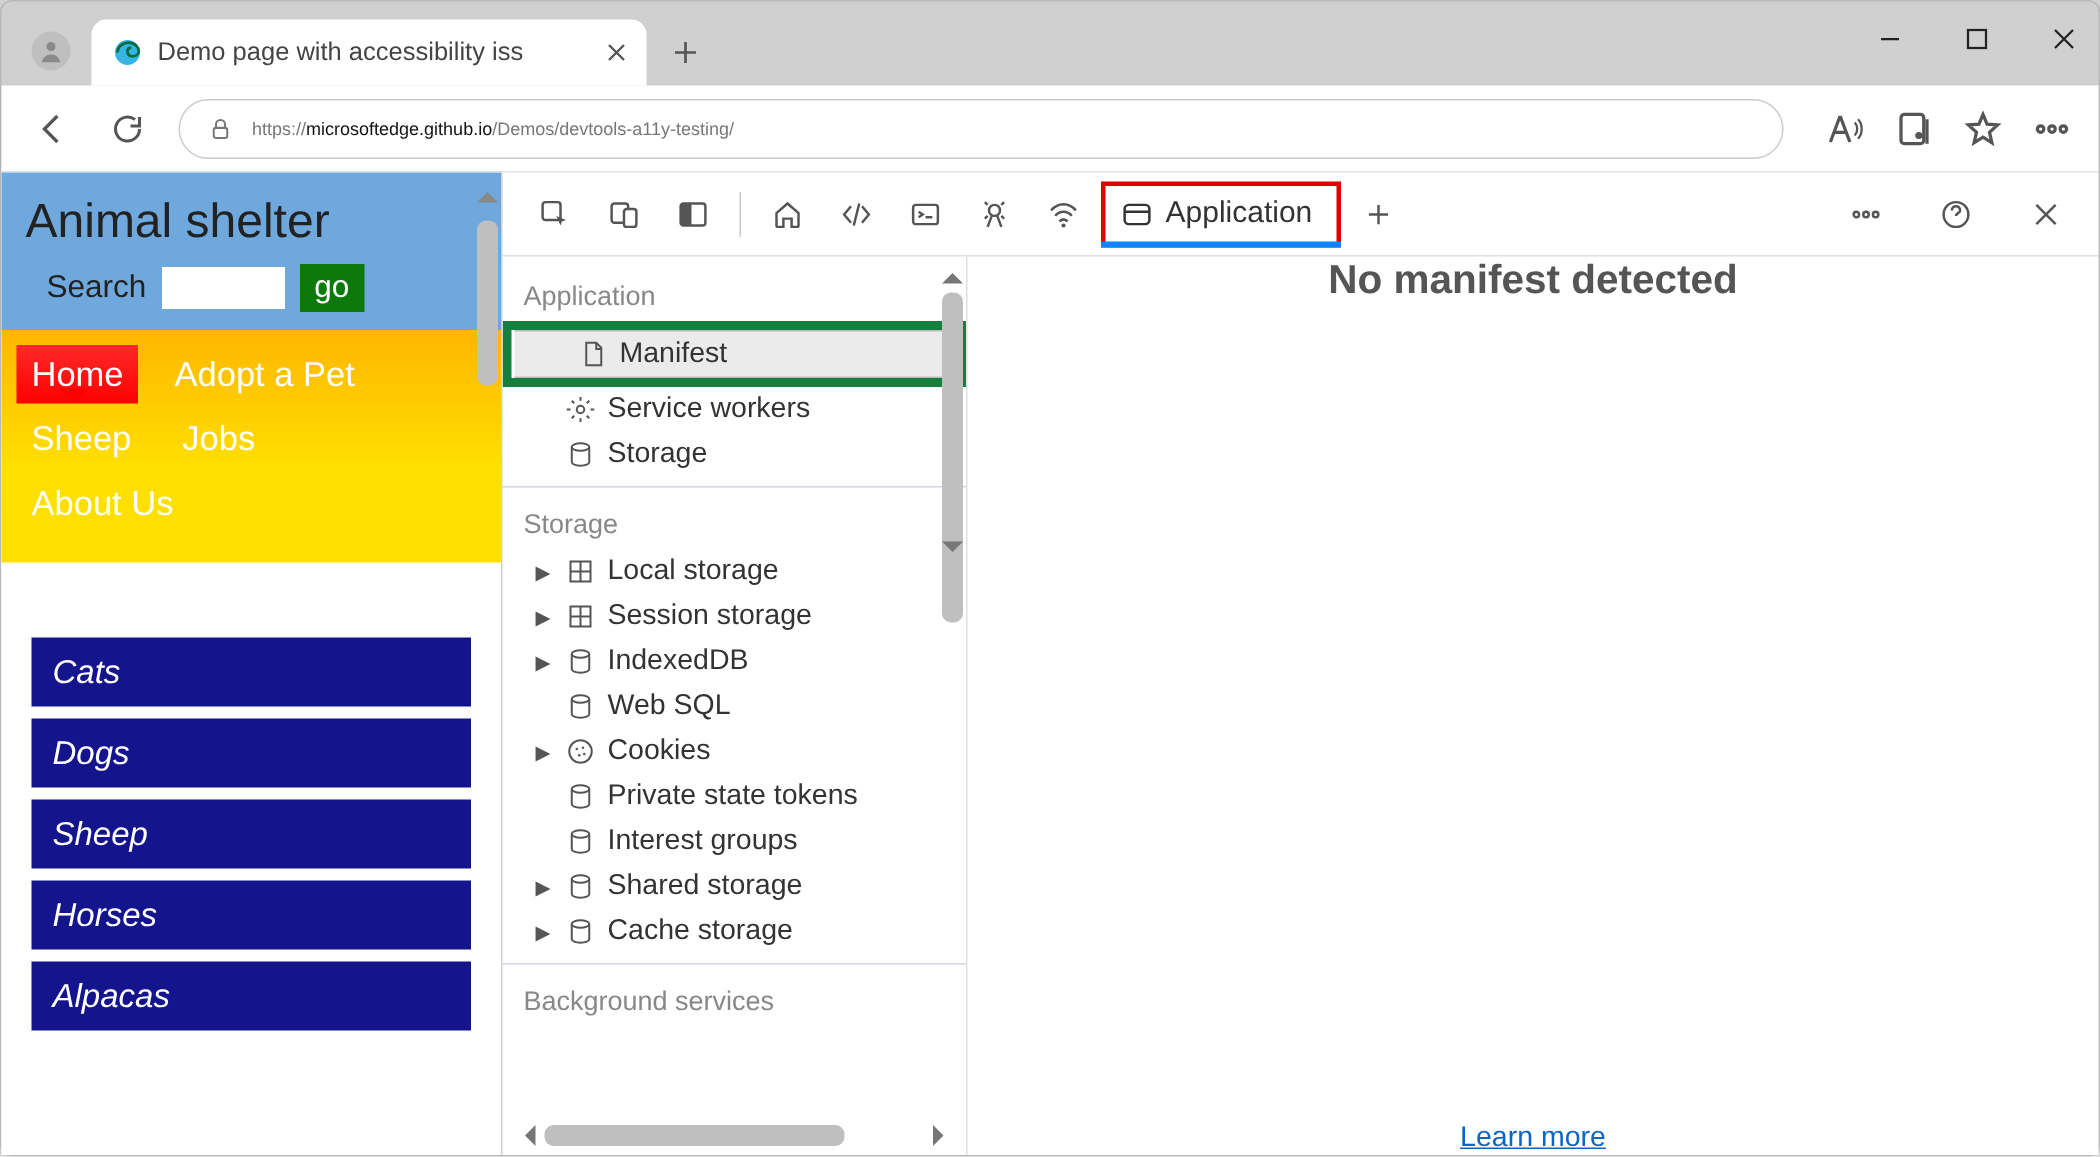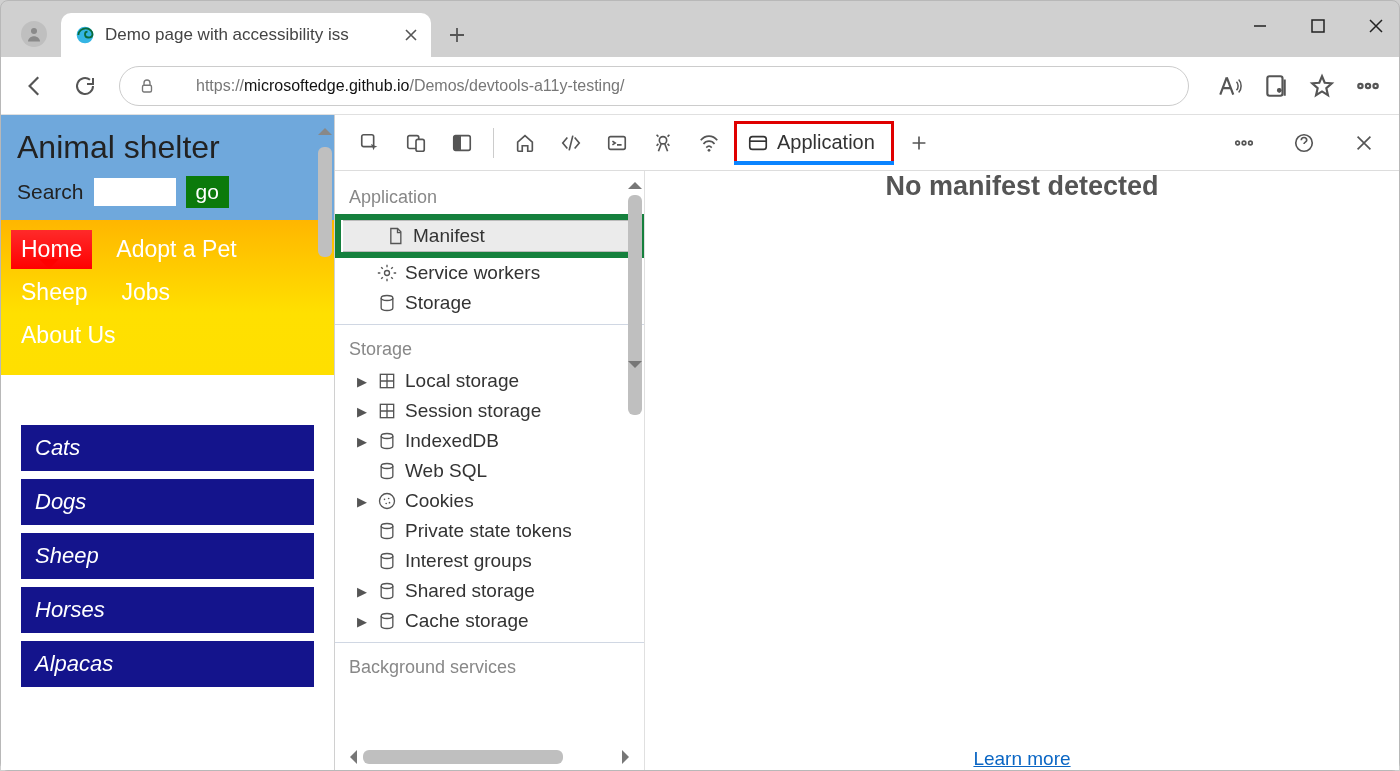--- a/index.html
+++ b/index.html
@@ -17,33 +17,33 @@
 .new-tab-btn { width: 36px; height: 36px; display:flex; align-items:center; justify-content:center; margin-left: 8px; margin-bottom:4px;}
 .win-controls { position: absolute; right: 8px; top: 10px; display: flex; gap: 28px; }
 .win-controls div { width: 30px; height:30px; display:flex;align-items:center;justify-content:center;}
 .win-controls svg{width:18px;height:18px;stroke:#222;stroke-width:1.5;fill:none;}
 
 .toolbar { background: #fff; height: 58px; display: flex; align-items: center; padding: 0 18px; gap: 18px; border-bottom: 1px solid #e0e0e0;}
 .toolbar .nav-btn { width: 32px; height:32px; display:flex; align-items:center; justify-content:center;}
 .toolbar svg { stroke:#555;stroke-width:2;fill:none;}
 .addr-bar { flex: 1; height: 40px; border: 1px solid #ccc; border-radius: 20px; display: flex; align-items: center; padding: 0 18px; gap: 12px; }
 .addr-bar .lock { width:18px;height:18px;}
-.addr-bar .url { font-size: 16px; color: #777; margin-left: 28px; }
+.addr-bar .url { font-size: 12px; color: #777; }
 .addr-bar .url .dark { color: #111; }
 .tb-right { display: flex; gap: 20px; align-items: center; margin-left: 10px;}
 .tb-right > div { width:26px;height:26px;display:flex;align-items:center;justify-content:center;}
 
 
 .content-row { display: flex; background: #fff; height: calc(771px - 56px - 58px - 2px); }
 
 
 .page-pane { width: 333px; position: relative; background:#fff; }
 .page-header { background: #6fa8dc; padding: 14px 16px 12px; }
 .page-title { font-size: 32px; color: #222; font-weight: 400; margin-bottom: 10px;}
-.search-row { display: flex; align-items: center; gap: 10px;}
+.search-row { display: flex; align-items: center; gap: 10px; margin-left: 14px;}
 .search-row label { font-size: 21px; color:#222;}
 .search-row input { width: 82px; height: 28px; border:none; background:#fff;}
 .search-row button { background: #0b7a0b; color:#fff; border:none; padding: 4px 10px; font-size: 21px; font-weight:400;}
 .nav-grad { background: linear-gradient(to bottom, #ffb600, #ffe000 60%, #ffdf00); padding: 10px 0 16px 10px;}
 .nav-grad .nav-row { display:flex; gap: 14px; margin-bottom: 4px;}
 .nav-item { color:#fff; font-size:23px; padding: 6px 10px; }
 .nav-home { background: linear-gradient(to bottom,#ff2a2a,#ff0000); position:relative;}
 .nav-home::after{content:'';position:absolute;bottom:-10px;left:28px;border:10px solid transparent;border-top-color:#ff0000;}
 .animal-list { padding: 50px 20px 20px; display:flex; flex-direction:column; gap: 8px; font-style: italic;}
 .animal-btn { background: #14148c; color:#fff; font-size: 22px; padding: 10px 14px; text-align:left;}

